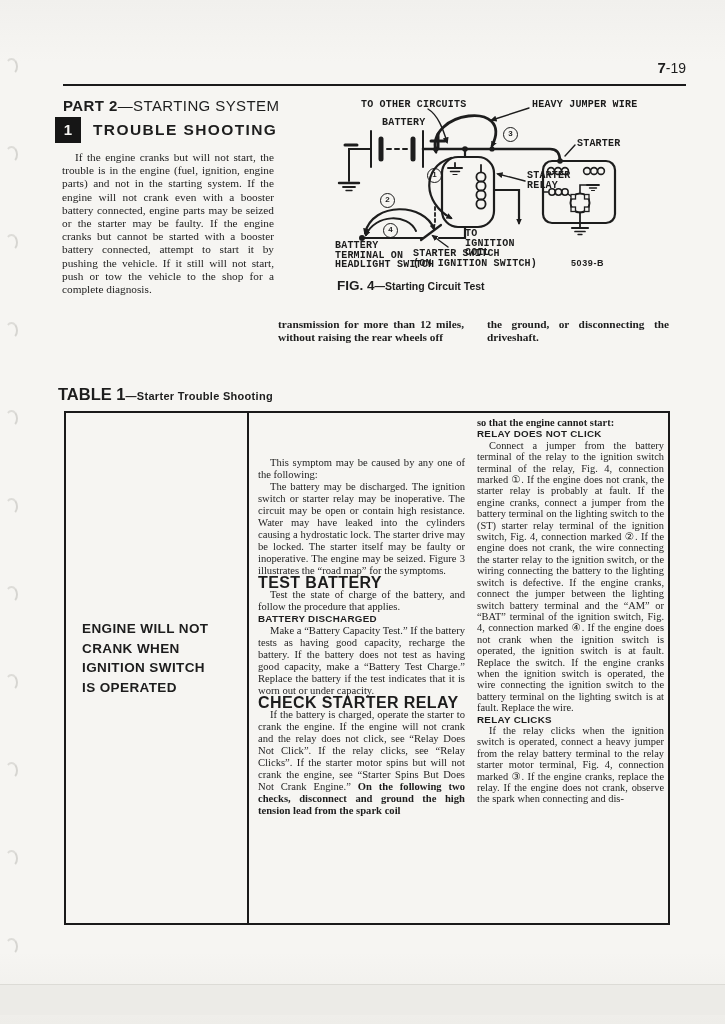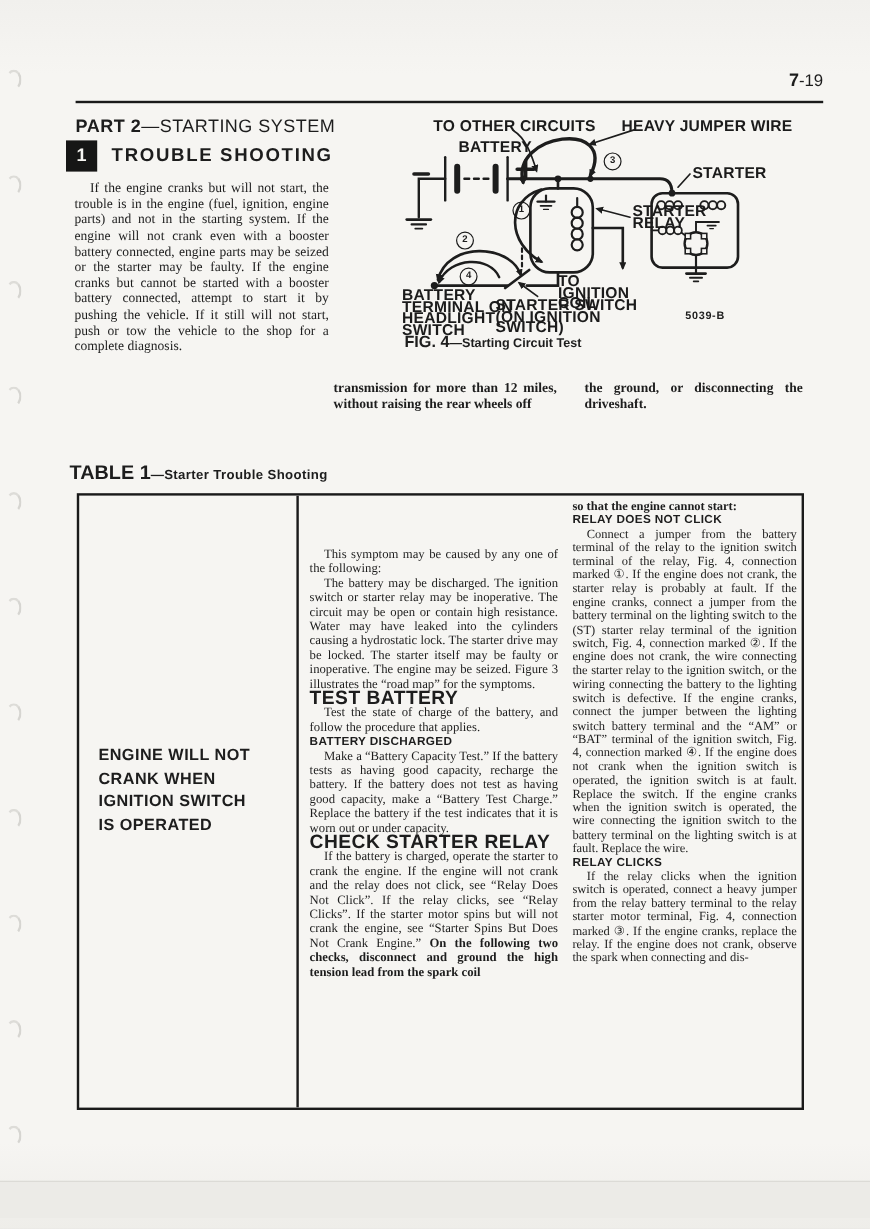--- a/index.html
+++ b/index.html
@@ -29,21 +29,21 @@
   .sec-title{left:93px;top:121px;font-size:15.5px;font-weight:700;letter-spacing:1.4px;}
 
   
   .intro-col{left:62px;top:151px;width:212px;font-size:11.3px;line-height:13.2px;text-align:justify;}
   .intro-col p{margin:0;text-indent:13px;}
   .bold{font-weight:700;}
   .caut-frag{font-size:11.3px;line-height:13.4px;text-align:justify;font-weight:700;}
 
   
   .figure{left:335px;top:95px;width:348px;height:205px;}
-  .fig-label{position:absolute;font-family:Liberation Sans, sans-serif;font-size:13px;
+  .fig-label{position:absolute;font-family:Liberation Mono, monospace;font-size:10px;
         font-weight:700;letter-spacing:.2px;line-height:9.6px;white-space:pre-line;color:#1b1b1b;}
   .center{text-align:left;}
   .callout{position:absolute;width:13px;height:13px;border:1.3px solid #1b1b1b;border-radius:50%;
         font-family:"Liberation Sans",sans-serif;font-size:8px;font-weight:700;line-height:12.5px;
         text-align:center;background:transparent;}
   .fig-code{position:absolute;left:236px;top:163px;font-family:"Liberation Sans",sans-serif;
         font-size:9px;font-weight:700;letter-spacing:.6px;}
   .fig-caption{position:absolute;left:2px;top:181px;white-space:nowrap;}
   .fig-caption .big{font-family:"Liberation Sans",sans-serif;font-size:13.5px;font-weight:700;}
   .fig-caption .sub{font-family:"Liberation Sans",sans-serif;font-size:10.5px;font-weight:700;}
@@ -184,21 +184,21 @@
       <path d="M254.5,93 H261.5" stroke-width="1.4"></path>
       <path d="M256.5,95.5 H259.5" stroke-width="1.1"></path>
       <path d="M245,117.5 V133" stroke-width="1.8"></path>
       <path d="M237,133 H253" stroke-width="2.2"></path>
       <path d="M240,136.5 H250" stroke-width="1.7"></path>
       <path d="M243,139.5 H247" stroke-width="1.3"></path>
       <path d="M240,50 L230,61" stroke-width="1.4"></path>
     </svg>
 
     <div class="fig-label" style="left:26px;top:5px;">TO OTHER CIRCUITS</div>
-    <div class="fig-label" style="left:183px;top:5px;">HEAVY JUMPER WIRE</div>
+    <div class="fig-label" style="left:197px;top:5px;">HEAVY JUMPER WIRE</div>
     <div class="fig-label" style="left:47px;top:23px;">BATTERY</div>
     <div class="fig-label" style="left:242px;top:44px;">STARTER</div>
     <div class="fig-label" style="left:192px;top:76px;">STARTER
 RELAY</div>
     <div class="fig-label center" style="left:130px;top:134px;width:62px;">TO IGNITION
 COIL</div>
     <div class="fig-label center" style="left:0px;top:146px;width:100px;">BATTERY
 TERMINAL ON
 HEADLIGHT SWITCH</div>
     <div class="fig-label center" style="left:78px;top:154px;width:140px;">STARTER SWITCH

